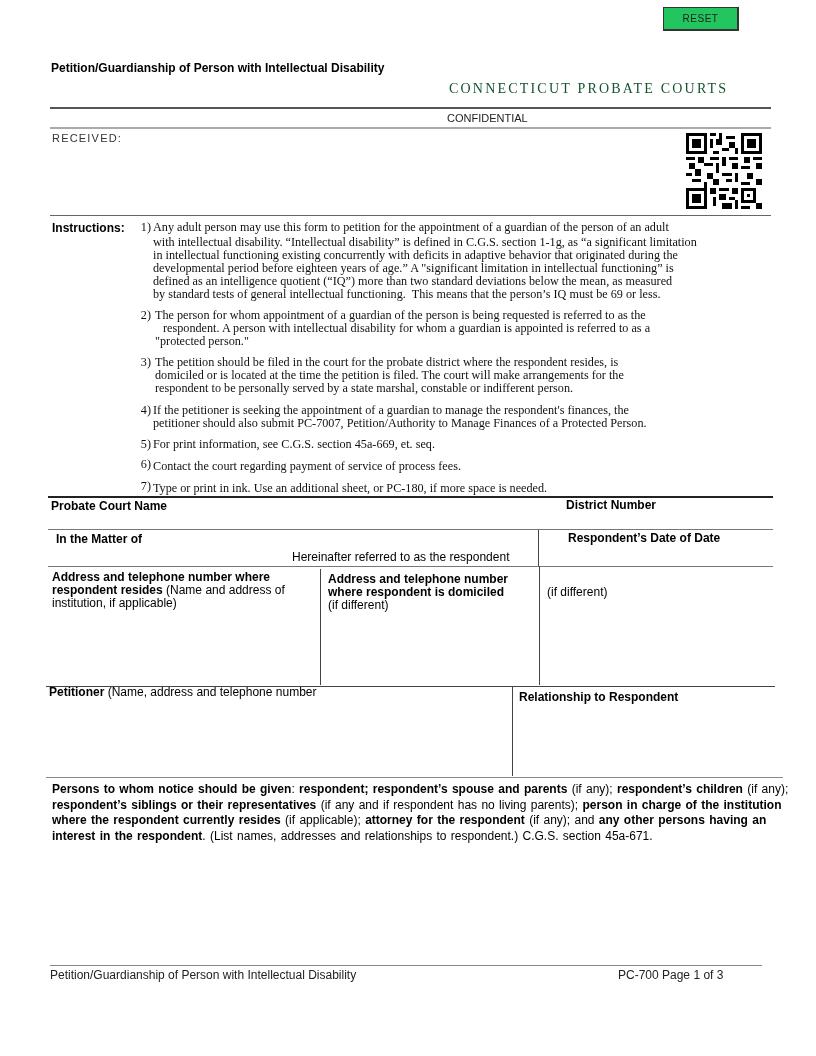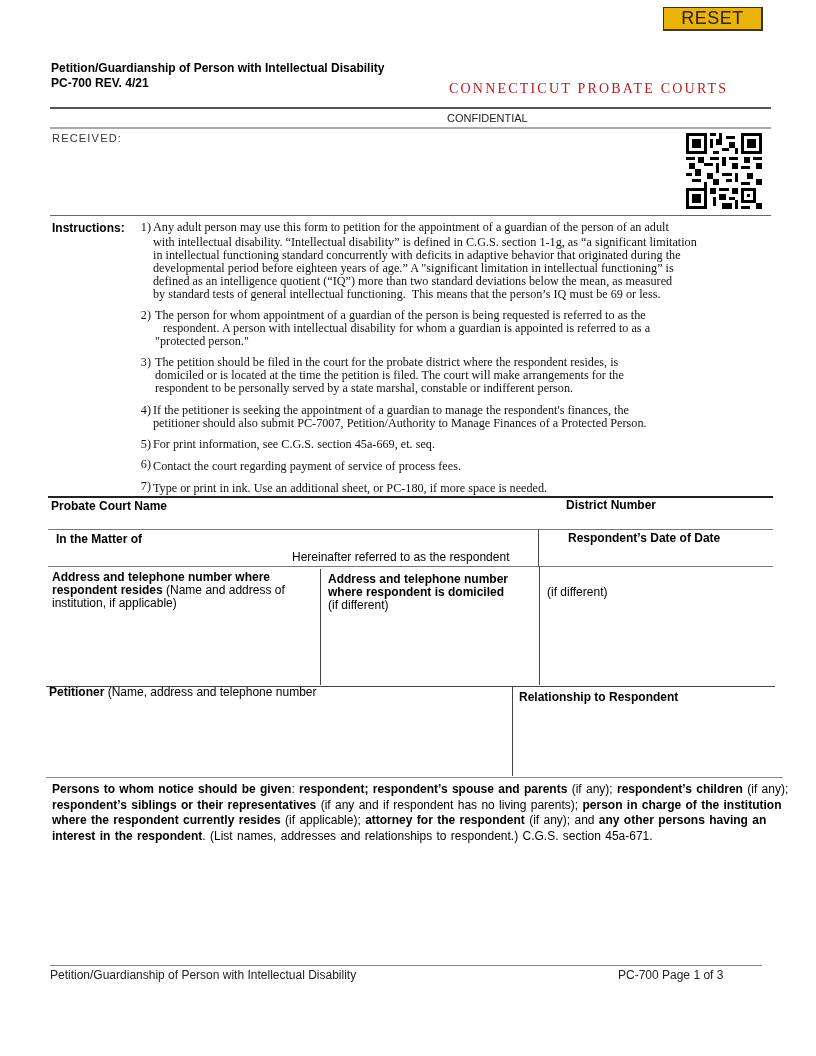--- a/index.html
+++ b/index.html
@@ -2,24 +2,24 @@
 <html><head>
 <meta charset="utf-8">
 <style>
   html, body { margin: 0; padding: 0; background: #ffffff; }
   body { width: 816px; height: 1056px; position: relative; overflow: hidden; color: #000; font-family: "Liberation Sans", sans-serif; }
   .abs { position: absolute; }
   .b { font-weight: bold; }
   .hline { position: absolute; background: #555; height: 1px; }
   .vline { position: absolute; background: #444; width: 1px; }
 
-  #reset-btn { left: 663px; top: 7px; width: 100px; height: 24px; background: #eab308; border: 1px solid #333; border-right-width: 2px; border-bottom-width: 2px; box-sizing: border-box; font-size: 18px; text-align: center; line-height: 21px; letter-spacing: 0.5px; color: #222; cursor: pointer; }
+  #reset-btn { left: 663px; top: 7px; width: 76px; height: 24px; background: #22c55e; border: 1px solid #333; border-right-width: 2px; border-bottom-width: 2px; box-sizing: border-box; font-size: 10px; text-align: center; line-height: 21px; letter-spacing: 0.5px; color: #222; cursor: pointer; }
 
   .doc-title { left: 51px; top: 61px; font-size: 12px; line-height: 15px; font-weight: bold; }
-  .court-name { left: 449px; top: 81px; font-size: 14px; letter-spacing: 2.2px; font-family: "Liberation Serif", serif; color: #b91c1c; }
+  .court-name { left: 449px; top: 81px; font-size: 14px; letter-spacing: 2.2px; font-family: "Liberation Serif", serif; color: #14532d; }
   .confidential { left: 447px; top: 112px; font-size: 11px; color: #222; }
   .received { left: 52px; top: 132px; font-size: 11px; letter-spacing: 1.2px; color: #333; }
 
   .instr-label { left: 52px; top: 221px; font-size: 12px; font-weight: bold; }
   .instr { position: absolute; font-family: "Liberation Serif", serif; font-size: 12.2px; line-height: 13.4px; color: #111; }
   .instr .num { position: absolute; width: 20px; text-align: right; }
   .instr .txt { position: absolute; white-space: pre; }
 
   .field-label { position: absolute; font-size: 12px; line-height: 13px; }
   .field-input { position: absolute; border: none; background: transparent; font-family: "Liberation Sans", sans-serif; font-size: 12px; outline: none; }
@@ -28,21 +28,20 @@
   .footer-left { left: 50px; top: 968px; font-size: 12px; color: #222; }
   .footer-right { left: 618px; top: 968px; font-size: 12px; color: #222; }
 </style>
 </head>
 <body>
 
 <div id="reset-btn" class="abs">RESET</div>
 
 <div class="abs doc-title">
   <div>Petition/Guardianship of Person with Intellectual Disability</div>
-  <div>PC-700 REV. 4/21</div>
 </div>
 <div class="abs court-name">CONNECTICUT PROBATE COURTS</div>
 
 <div class="hline" style="left:50px; top:107px; width:721px; height:2px; background:#555;"></div>
 <div class="abs confidential">CONFIDENTIAL</div>
 <div class="hline" style="left:50px; top:127px; width:721px; height:2px; background:#aaa;"></div>
 <div class="abs received">RECEIVED:</div>
 
 <div class="abs" style="left:686px; top:133px; width:76px; height:76px;">
   <svg width="76" height="76" viewBox="0 0 25 25" shape-rendering="crispEdges">
@@ -103,21 +102,21 @@
 </div>
 
 <div class="hline" style="left:50px; top:215px; width:721px; height:1px; background:#666;"></div>
 
 <div class="abs instr-label">Instructions:</div>
 
 <div class="instr" style="left:131px; top:221px;">
   <span class="num" style="left:0; top:0;">1)</span>
   <span class="txt" style="left:22px; top:0;">Any adult person may use this form to petition for the appointment of a guardian of the person of an adult</span>
   <span class="txt" style="left:22px; top:14.5px;">with intellectual disability. “Intellectual disability” is defined in C.G.S. section 1-1g, as “a significant limitation</span>
-  <span class="txt" style="left:22px; top:27.5px;">in intellectual functioning standard concurrently with deficits in adaptive behavior that originated during the</span>
+  <span class="txt" style="left:22px; top:27.5px;">in intellectual functioning existing concurrently with deficits in adaptive behavior that originated during the</span>
   <span class="txt" style="left:22px; top:40.5px;">developmental period before eighteen years of age.” A "significant limitation in intellectual functioning” is</span>
   <span class="txt" style="left:22px; top:53.5px;">defined as an intelligence quotient (“IQ”) more than two standard deviations below the mean, as measured</span>
   <span class="txt" style="left:22px; top:66.5px;">by standard tests of general intellectual functioning.  This means that the person’s IQ must be 69 or less.</span>
 </div>
 
 <div class="instr" style="left:131px; top:309px;">
   <span class="num" style="left:0; top:0;">2)</span>
   <span class="txt" style="left:24px; top:0;">The person for whom appointment of a guardian of the person is being requested is referred to as the</span>
   <span class="txt" style="left:24px; top:12.5px;margin-left:8px;">respondent. A person with intellectual disability for whom a guardian is appointed is referred to as a</span>
   <span class="txt" style="left:24px; top:25.5px;">"protected person."</span>

